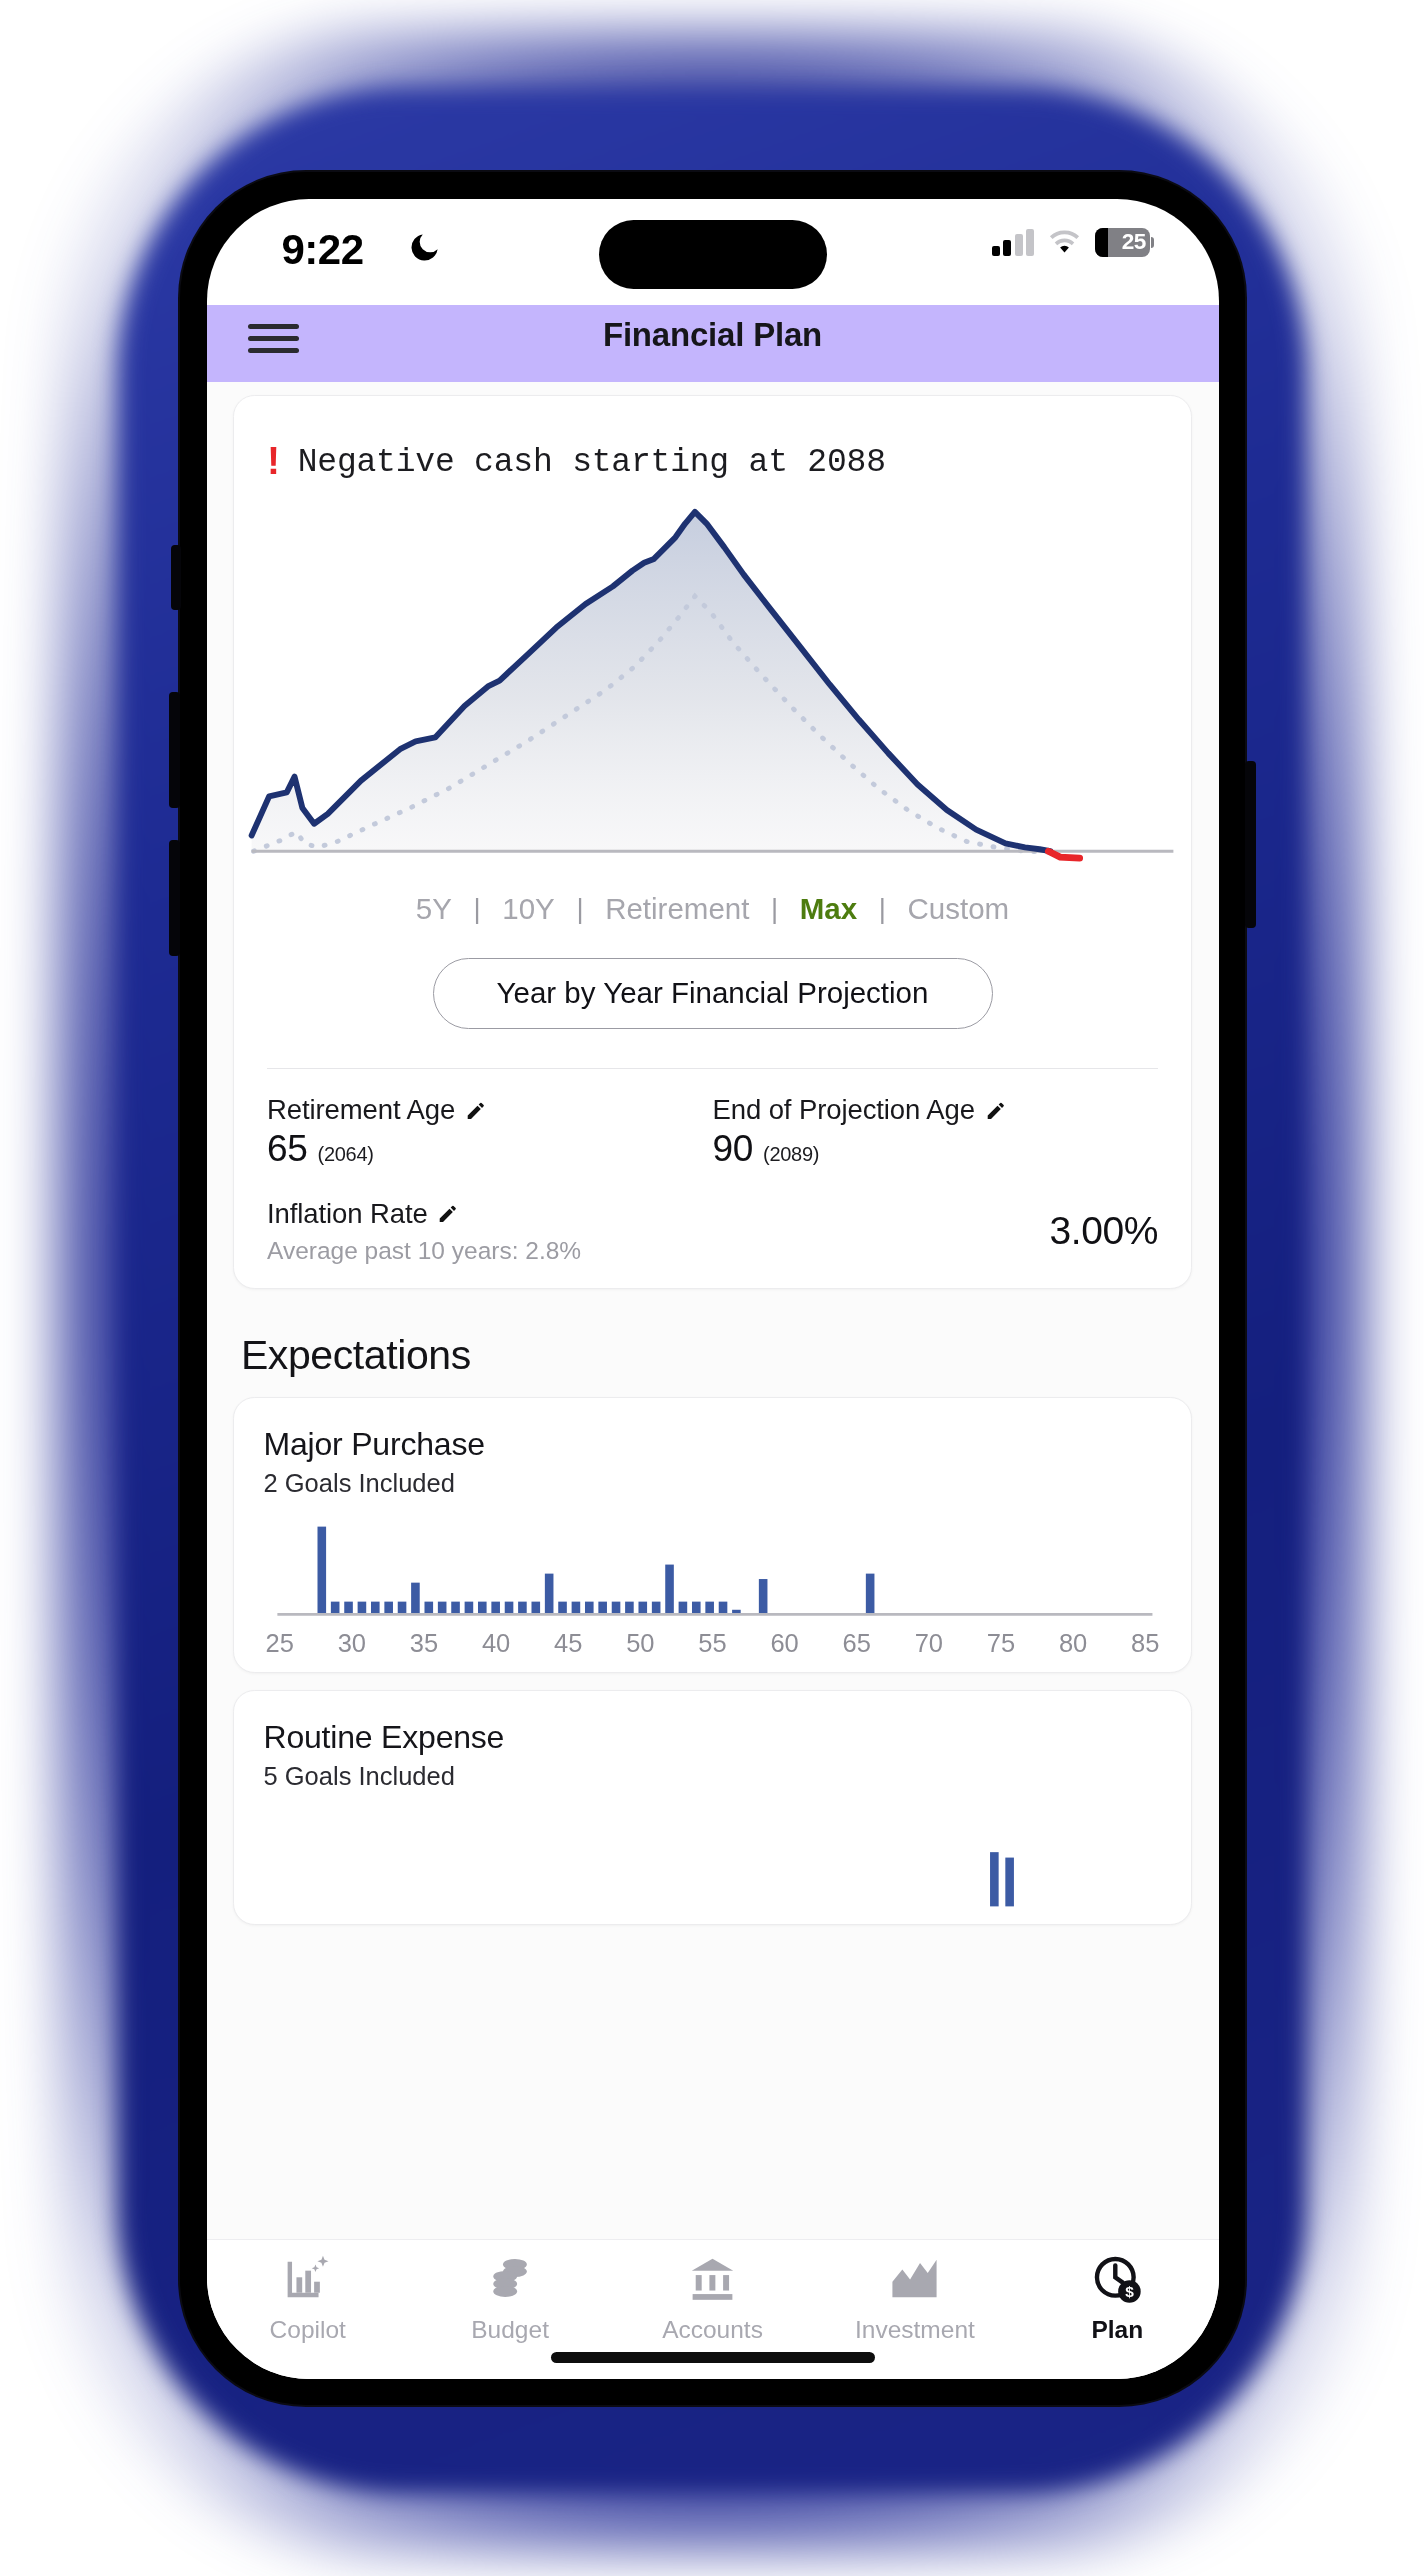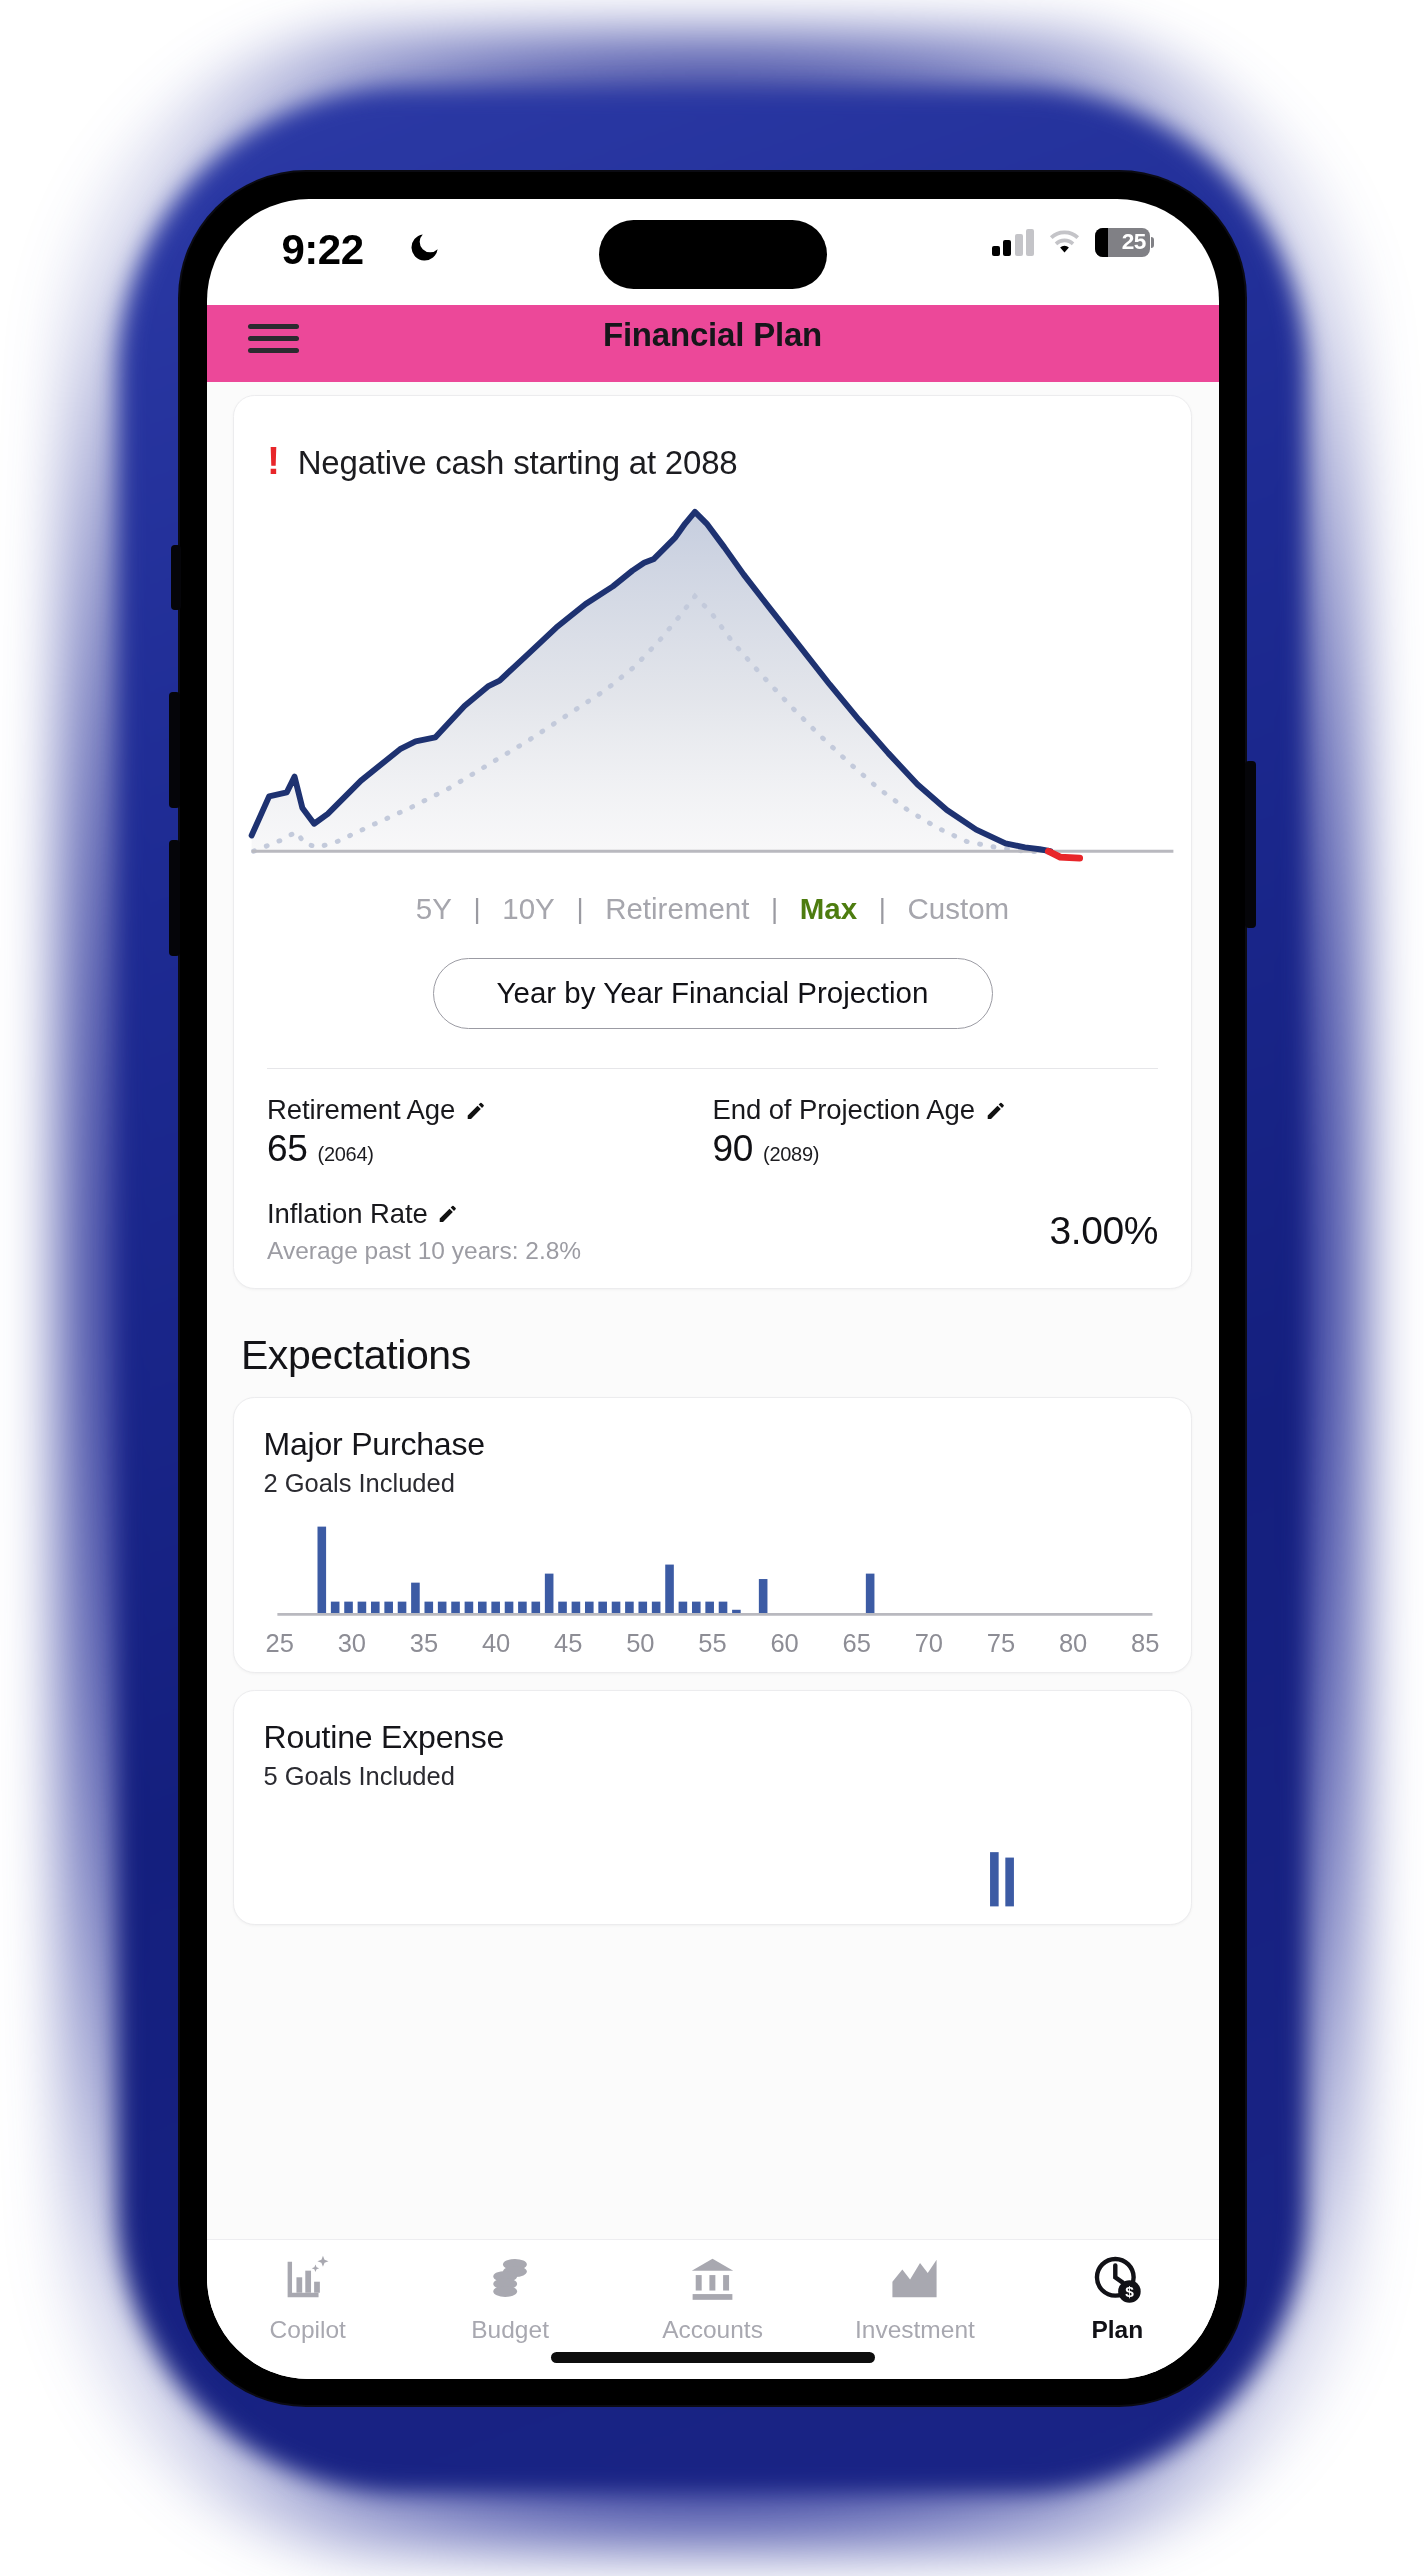--- a/index.html
+++ b/index.html
@@ -128,21 +128,21 @@
     position: relative;
     font-size: 22.6px; font-weight: 700; color: #fff; line-height: 1;
     letter-spacing: -0.6px;
   }
 
   
   #navbar {
     position: absolute;
     left: 0; top: 106px;
     width: 100%; height: 77px;
-    background: #ec4899;
+    background: #c4b5fd;
     z-index: 20;
   }
   #hamburger {
     position: absolute; left: 41px; top: 13.7px;
     width: 51px; height: 41px;
     display: flex; flex-direction: column; justify-content: space-between;
     padding: 5.9px 0;
     cursor: pointer;
   }
   #hamburger span { display:block; height: 4.9px; background: #2b2b2f; border-radius: 2.9px; }
@@ -175,21 +175,21 @@
   #plan-card { margin-top: 13.7px; padding: 29.5px 0 23.6px; }
 
   #alert-row {
     display: flex; align-items: center; gap: 17.7px;
     padding: 17.7px 33px 9.8px;
   }
   #alert-bang {
     font-size: 39px; font-weight: 700; color: #e8262a; line-height: 1;
     transform: translateY(-2px);
   }
-  #alert-text { font-size: 33px; color: #1c1c20; letter-spacing: -0.2px; }
+  #alert-text { font-size: 33px; color: #1c1c20; letter-spacing: -0.2px; font-family: Liberation Mono, monospace; }
 
   #proj-chart { width: 100%; height: 361px; margin-top: 9.8px; padding: 0 9.8px; }
 
   #range-row {
     display: flex; align-items: center; justify-content: center;
     gap: 0; padding: 25.5px 0 5.9px;
     font-size: 29.5px;
   }
   .range-item { color: #a6a6ad; padding: 0 21.6px; cursor: pointer; white-space: nowrap; }
   .range-item.active { color: #4d7c0f; font-weight: 700; }

